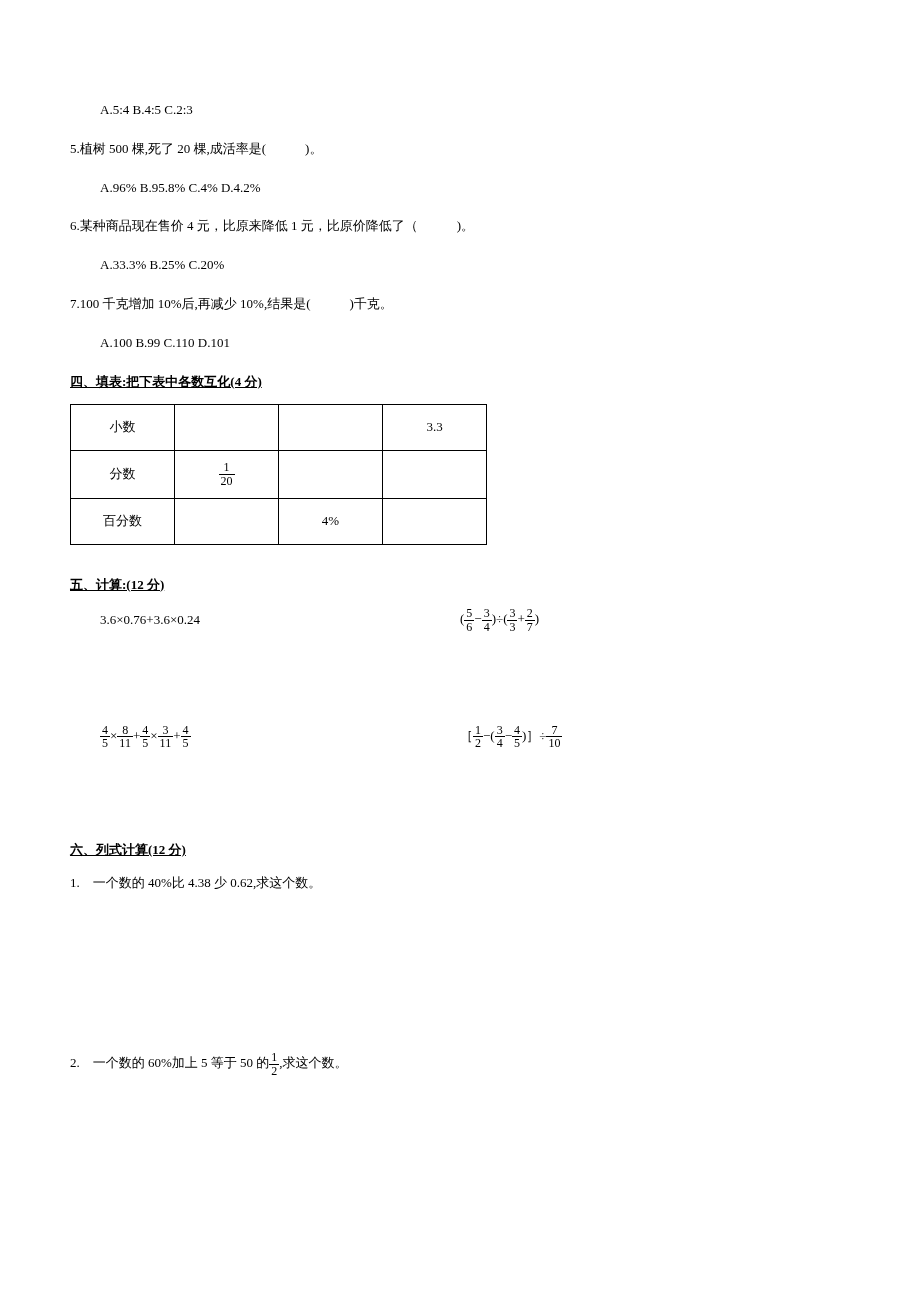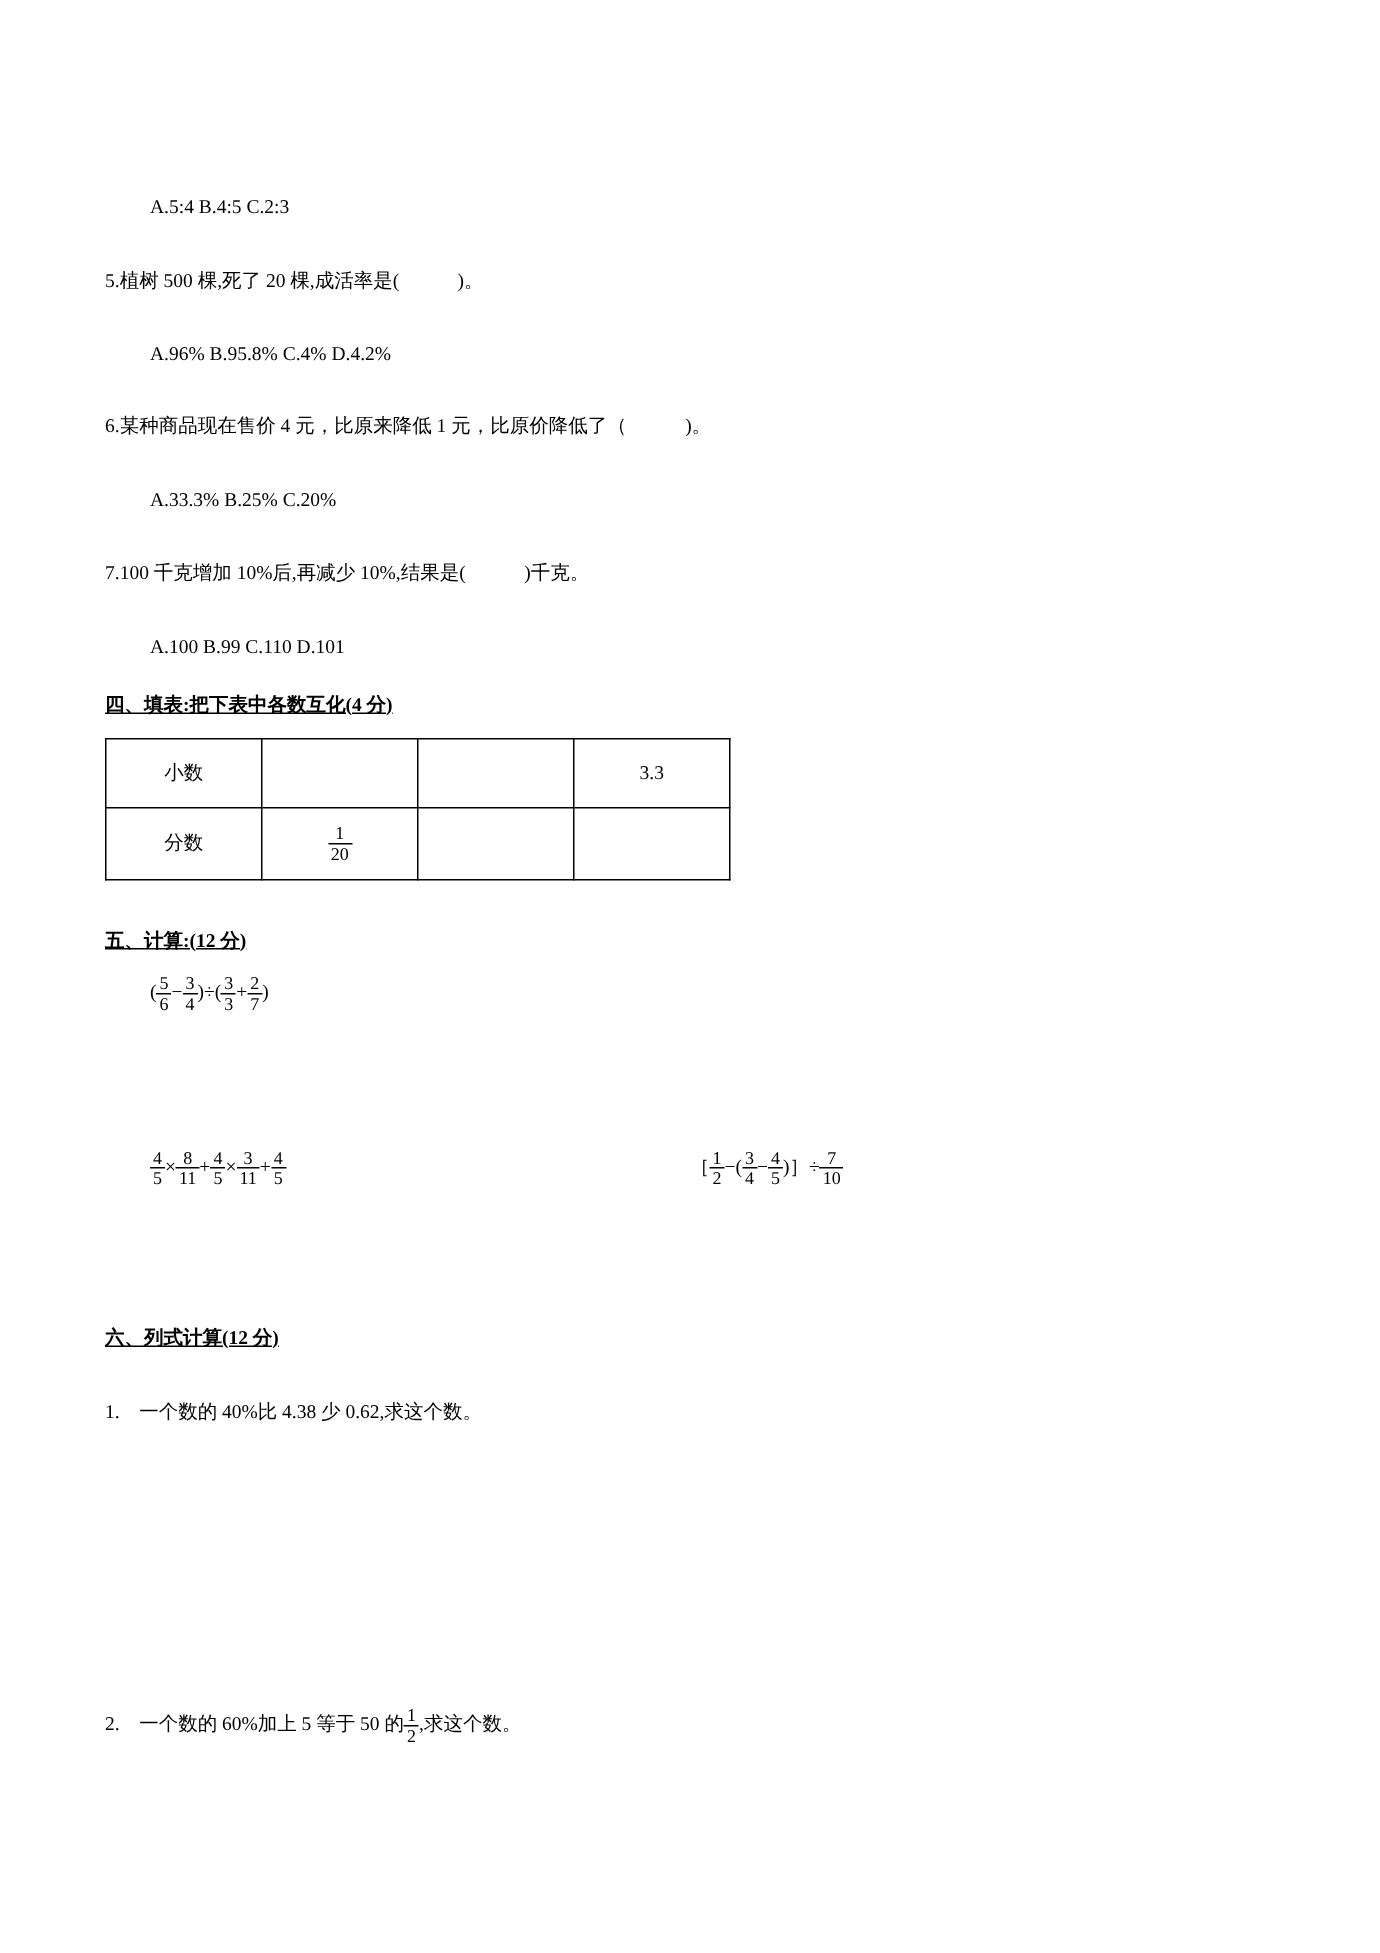--- a/index.html
+++ b/index.html
@@ -6,21 +6,21 @@
     body {
       font-family: "SimSun", "宋体", serif;
       font-size: 13px;
       color: #000;
       background: #fff;
       width: 920px;
       height: 1302px;
       padding: 100px 70px 50px 70px;
       line-height: 1.6;
     }
-    .line { margin-bottom: 18px; margin-top: 28px; }
+    .line { margin-bottom: 18px; }
     .indent1 { padding-left: 30px; }
     .section-title { font-weight: bold; margin-top: 10px; margin-bottom: 12px; text-decoration: underline; }
     table.grid {
       border-collapse: collapse;
       margin-bottom: 30px;
       margin-top: 6px;
     }
     table.grid td {
       border: 1px solid #000;
       text-align: center;
@@ -77,26 +77,33 @@
     <td>分数</td>
     <td>
       <span class="frac">
         <span class="num">1</span>
         <span class="den">20</span>
       </span>
     </td>
     <td></td>
     <td></td>
   </tr>
+  <tr>
+    <td>百分数</td>
+    <td></td>
+    <td>4%</td>
+    <td></td>
+  </tr>
 </tbody>
   </table>
 
 <div class="section-title">五、计算:(12 分)</div>
 
 <div class="calc-row">
+  <div class="calc-item">3.6×0.76+3.6×0.24</div>
   <div class="calc-item">
     (<span class="frac"><span class="num">5</span><span class="den">6</span></span>−<span class="frac"><span class="num">3</span><span class="den">4</span></span>)÷(<span class="frac"><span class="num">3</span><span class="den">3</span></span>+<span class="frac"><span class="num">2</span><span class="den">7</span></span>)
   </div>
 </div>
 
 <div class="calc-row">
   <div class="calc-item">
     <span class="frac"><span class="num">4</span><span class="den">5</span></span>×<span class="frac"><span class="num">8</span><span class="den">11</span></span>+<span class="frac"><span class="num">4</span><span class="den">5</span></span>×<span class="frac"><span class="num">3</span><span class="den">11</span></span>+<span class="frac"><span class="num">4</span><span class="den">5</span></span>
   </div>
   <div class="calc-item">

